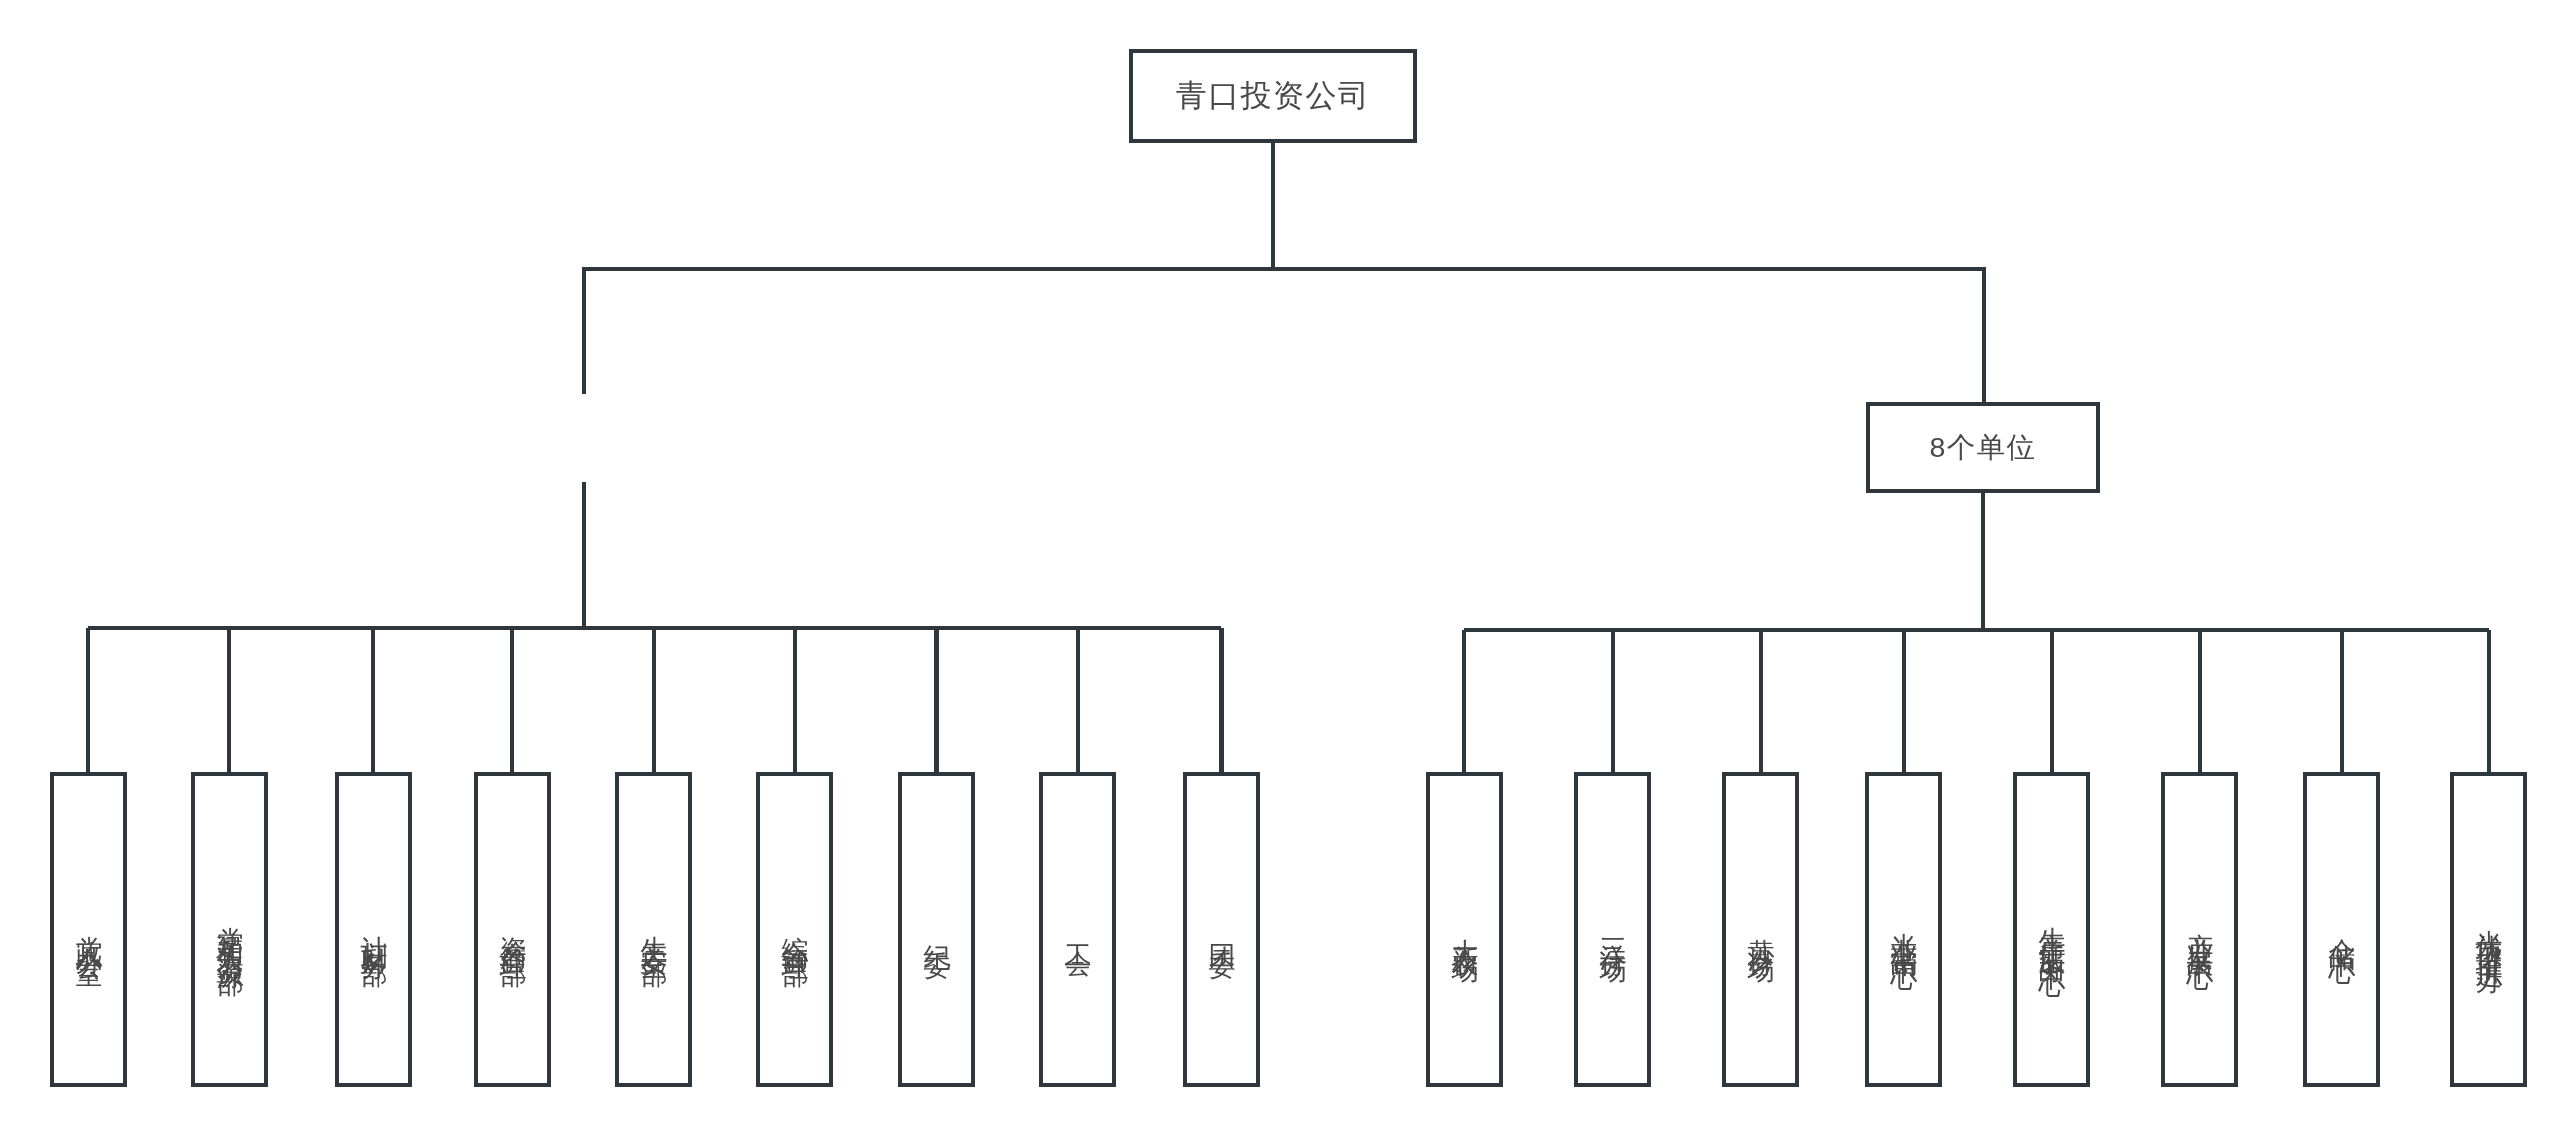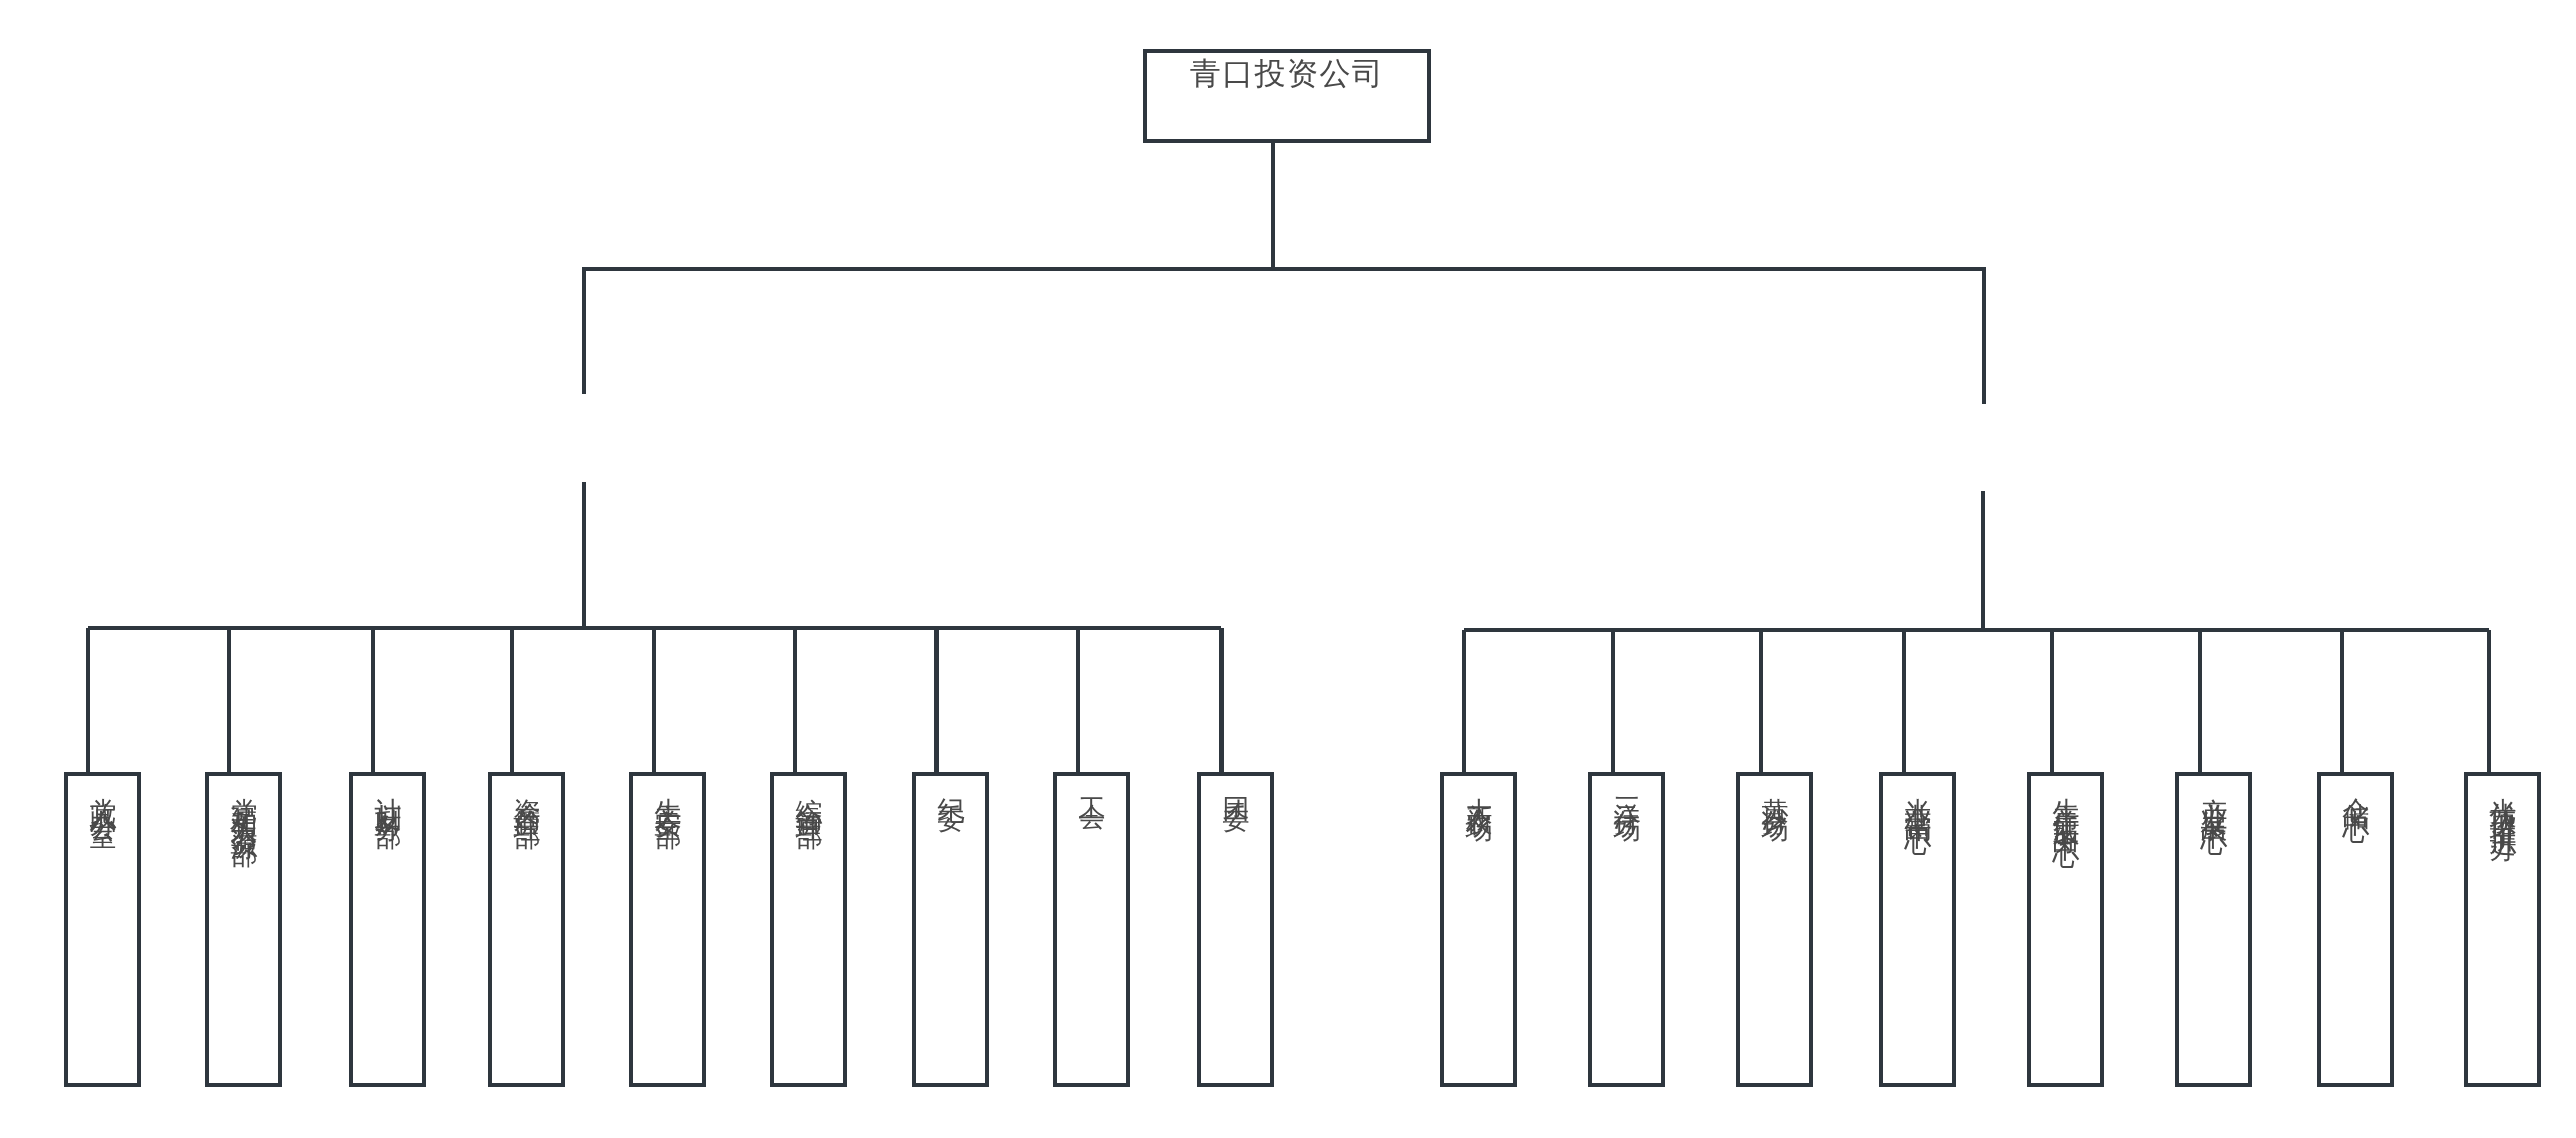--- a/index.html
+++ b/index.html
@@ -36,22 +36,22 @@
     fill: none;
     stroke: var(--line);
     stroke-width: 6;
   }
   .node {
     position: absolute;
     box-sizing: border-box;
     border: 4.1px solid var(--line);
     background: var(--bg);
     display: flex;
+    align-items: center;
     justify-content: center;
-    margin-left: 14px;
   }
   .label-h {
     font-size: 31px;
     color: var(--text);
     letter-spacing: 1.4px;
     white-space: nowrap;
   }
   .node.level2 .label-h {
     font-size: 28.5px;
   }
@@ -73,20 +73,23 @@
     <path class="connector" d="M1875.5 208 V396 M860 396 H2923 M860 393 V580 M2923 393 V595"></path>
     <path class="connector" d="M860 710 V925 M130 925 H1800 M130 925 V1141 M338 925 V1141 M550 925 V1141 M755 925 V1141 M964 925 V1141 M1171 925 V1141 M1380 925 V1141 M1588 925 V1141 M1800 925 V1141"></path>
     <path class="connector" d="M2922 723 V928 M2158 928 H3668 M2158 928 V1140 M2377 928 V1140 M2595 928 V1140 M2806 928 V1140 M3024 928 V1140 M3242 928 V1140 M3451 928 V1140 M3668 928 V1140"></path>
   </svg>
 
   <div class="node root" style="left:1129px; top:49px; width:288px; height:94px;">
     <span class="label-h">青口投资公司</span>
   </div>
 
 
+  <div class="node level2" style="left:1866px; top:402px; width:234px; height:91px;">
+    <span class="label-h">8个单位</span>
+  </div>
 
   <div class="node leaf" style="left:50px; top:772px; width:77px; height:315px;">
     <span class="label-v">党政办公室</span>
   </div>
   <div class="node leaf" style="left:191px; top:772px; width:77px; height:315px;">
     <span class="label-v">党建和人力资源部</span>
   </div>
   <div class="node leaf" style="left:335px; top:772px; width:77px; height:315px;">
     <span class="label-v">计划财务部</span>
   </div>

